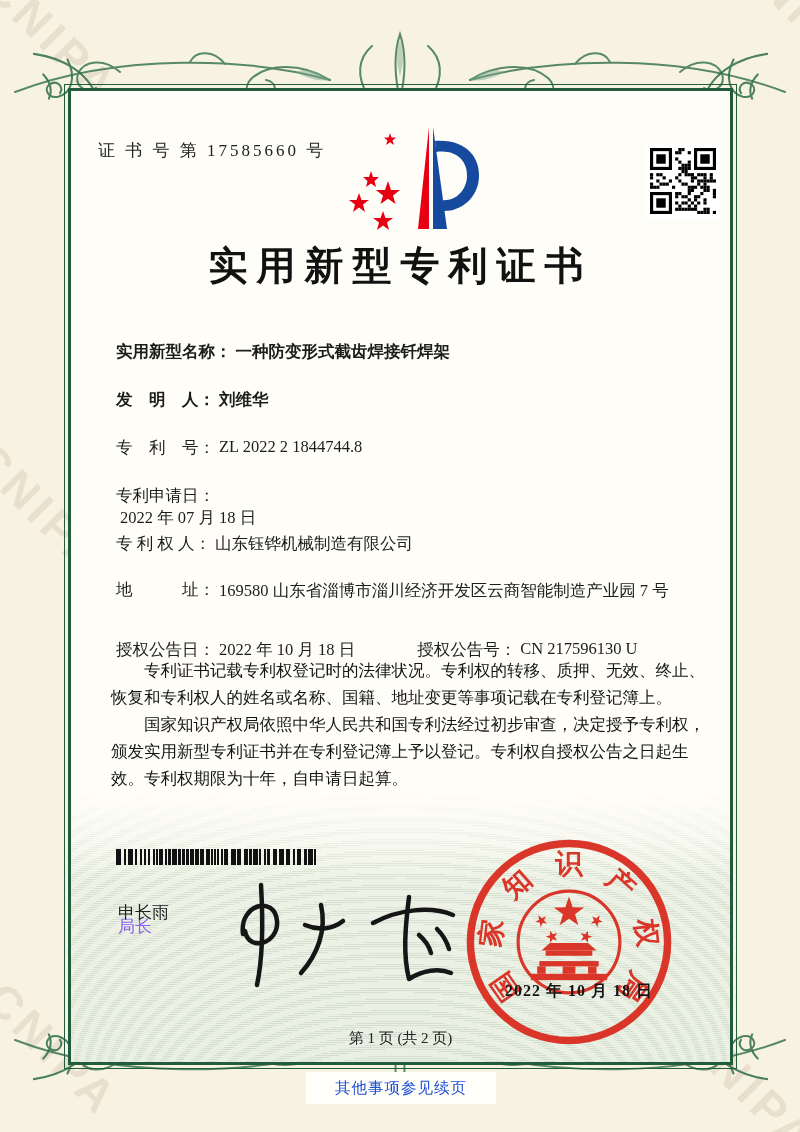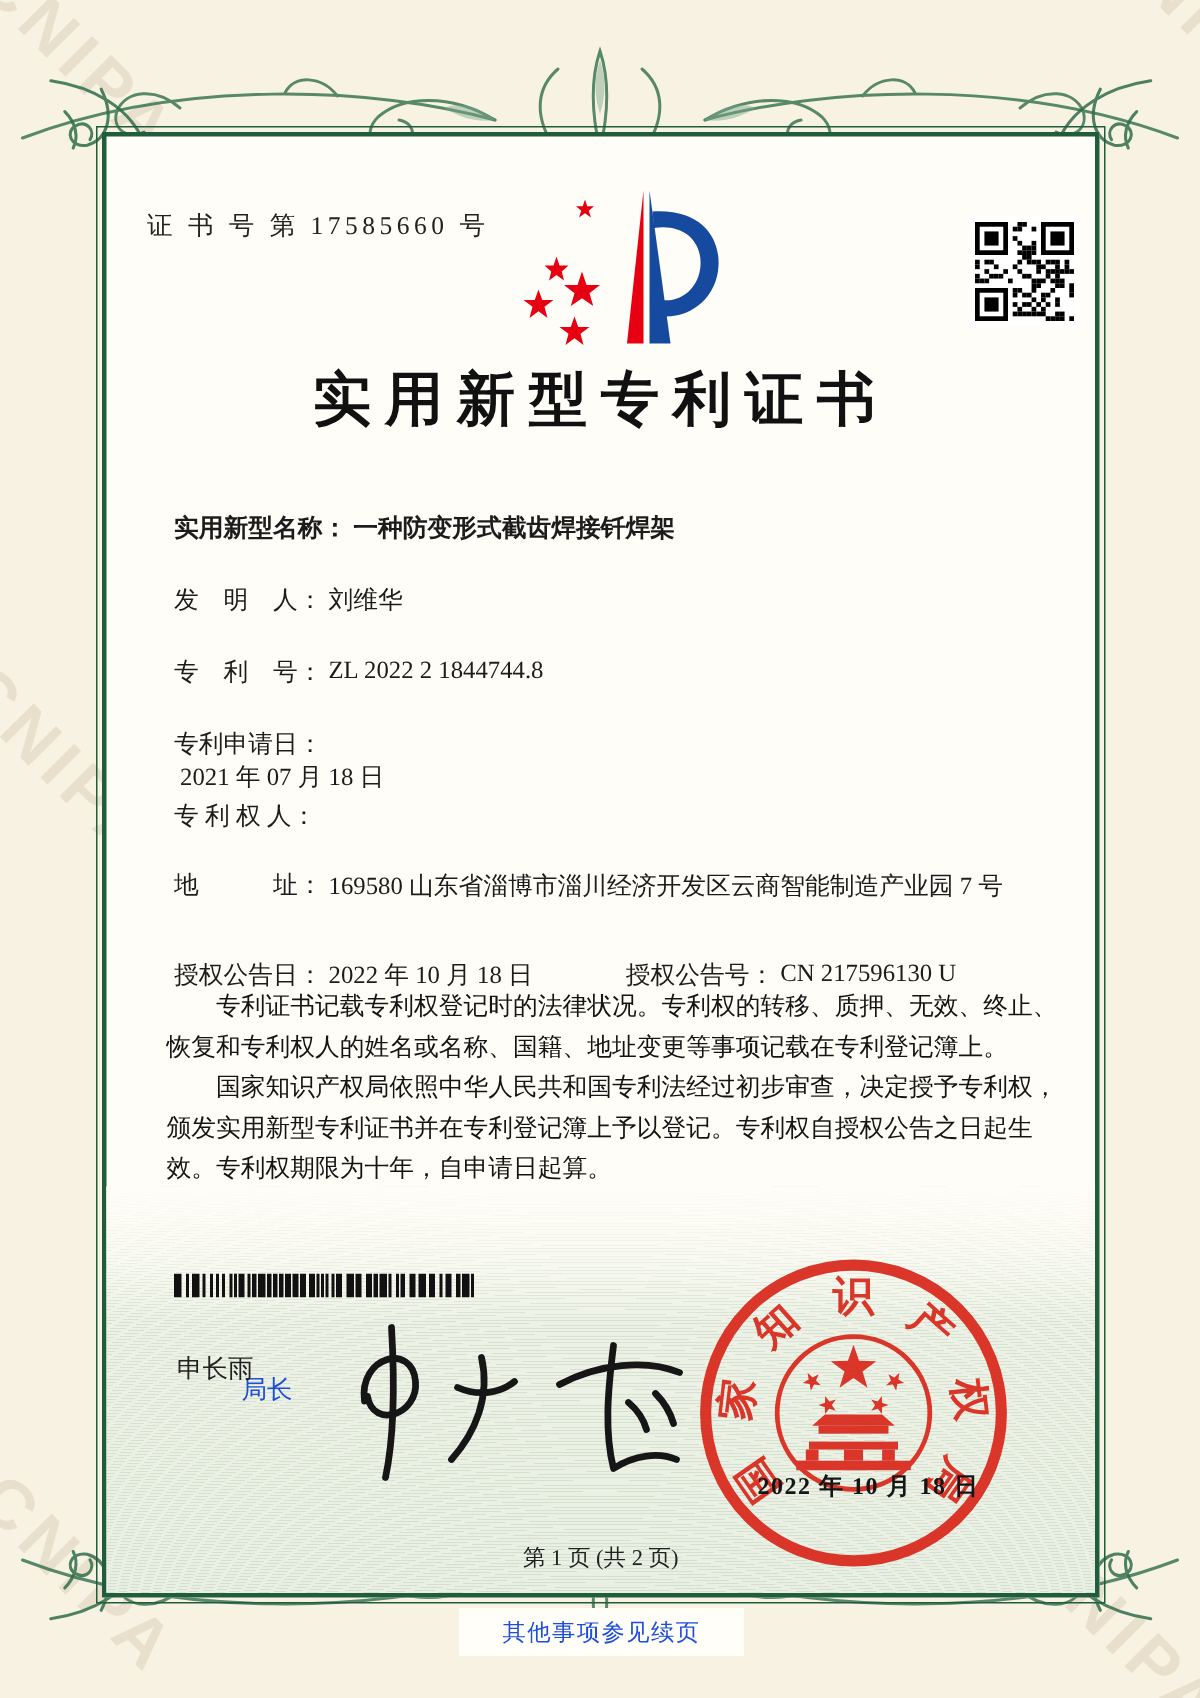--- a/index.html
+++ b/index.html
@@ -47,21 +47,21 @@
   }
   .fields{position:absolute;left:45px;top:0;width:590px;font-size:16.5px;color:#1c1c1c;}
   .frow{position:absolute;display:flex;}
   .frow .lbl{white-space:nowrap;}
   .frow .val{margin-left:4px;}
   .frow .val.wide{width:470px;line-height:24px;}
   .dual .pair2{margin-left:62px;display:flex;}
   .paras{position:absolute;left:40px;top:566px;width:594px;font-size:16.5px;line-height:27px;color:#141414;}
   .paras p{margin:0;text-indent:2em;}
   .barcode{position:absolute;left:44px;top:758px;width:208px;height:16px;}
-  .sig-title{position:absolute;left:47px;top:824px;font-size:17px;color:#1d4ed8;margin-left:43px;}
+  .sig-title{position:absolute;left:47px;top:824px;font-size:17px;color:#8b5cf6;}
   .sig-name{position:absolute;left:47px;top:810px;font-size:17px;color:#222;}
   .sig-script{position:absolute;left:150px;top:788px;width:250px;height:115px;}
   .seal{position:absolute;left:392px;top:745px;width:212px;height:212px;opacity:.93;}
   .seal-date{
     position:absolute;left:428px;top:890px;width:160px;text-align:center;
     font-size:16px;font-weight:bold;color:#151515;letter-spacing:1px;
   }
   .pagination{position:absolute;left:0;top:938px;width:100%;text-align:center;font-size:15px;color:#222;}
   .footer-note{
     position:absolute;left:306px;top:1072px;width:190px;height:32px;
@@ -281,34 +281,35 @@
       </svg>
   </div>
 
   <h1 class="title">实用新型专利证书</h1>
 
   <div class="fields">
     <div class="frow" style="top:250px;font-weight:bold;">
       <span class="lbl">实用新型名称：</span>
       <span class="val">一种防变形式截齿焊接钎焊架</span>
     </div>
-    <div class="frow" style="top:298px;">
+    <div class="frow" style="top:298px;font-weight:bold;">
       <span class="lbl">发　明　人：</span>
       <span class="val">刘维华</span>
     </div>
     <div class="frow" style="top:346px;">
       <span class="lbl">专　利　号：</span>
       <span class="val">ZL 2022 2 1844744.8</span>
     </div>
     <div class="frow" style="top:394px;flex-direction:column;">
       <span class="lbl">专利申请日：</span>
-      <span class="val">2021 年 07 月 18 日</span>
+      <span class="val">2022 年 07 月 18 日</span>
     </div>
     <div class="frow" style="top:442px;">
       <span class="lbl">专 利 权 人：</span>
+      <span class="val">山东钰铧机械制造有限公司</span>
     </div>
     <div class="frow" style="top:488px;">
       <span class="lbl">地　　　址：</span>
       <span class="val wide">169580 山东省淄博市淄川经济开发区云商智能制造产业园 7 号</span>
     </div>
     <div class="frow dual" style="top:548px;">
       <span class="lbl">授权公告日：</span>
       <span class="val">2022 年 10 月 18 日</span>
       <span class="pair2">
         <span class="lbl">授权公告号：</span>

